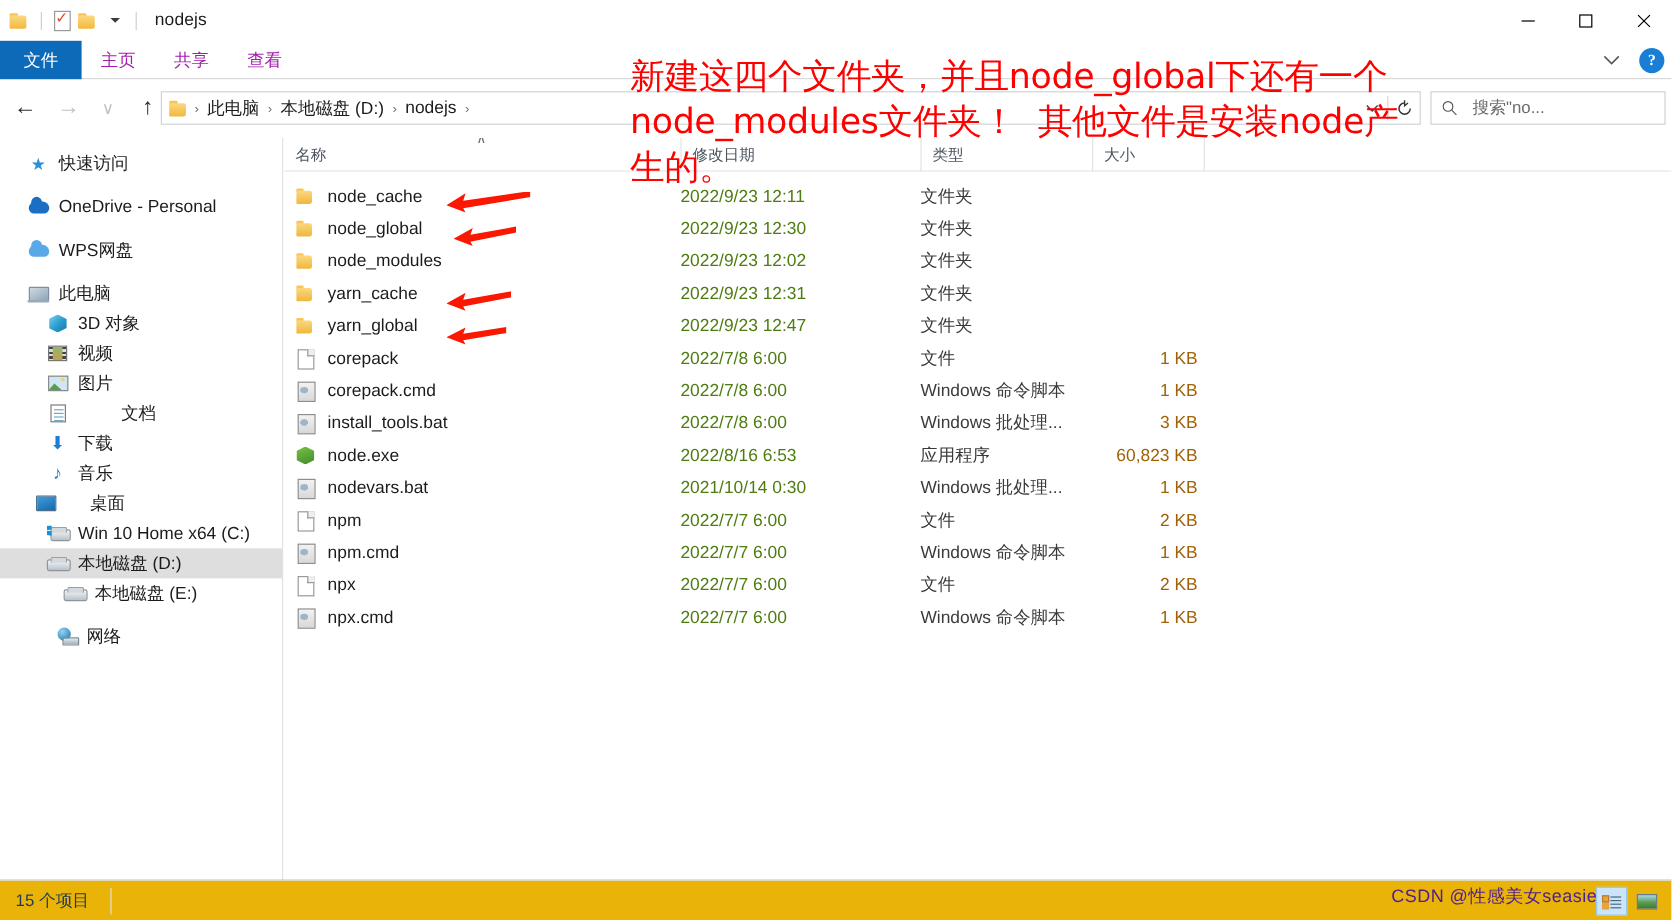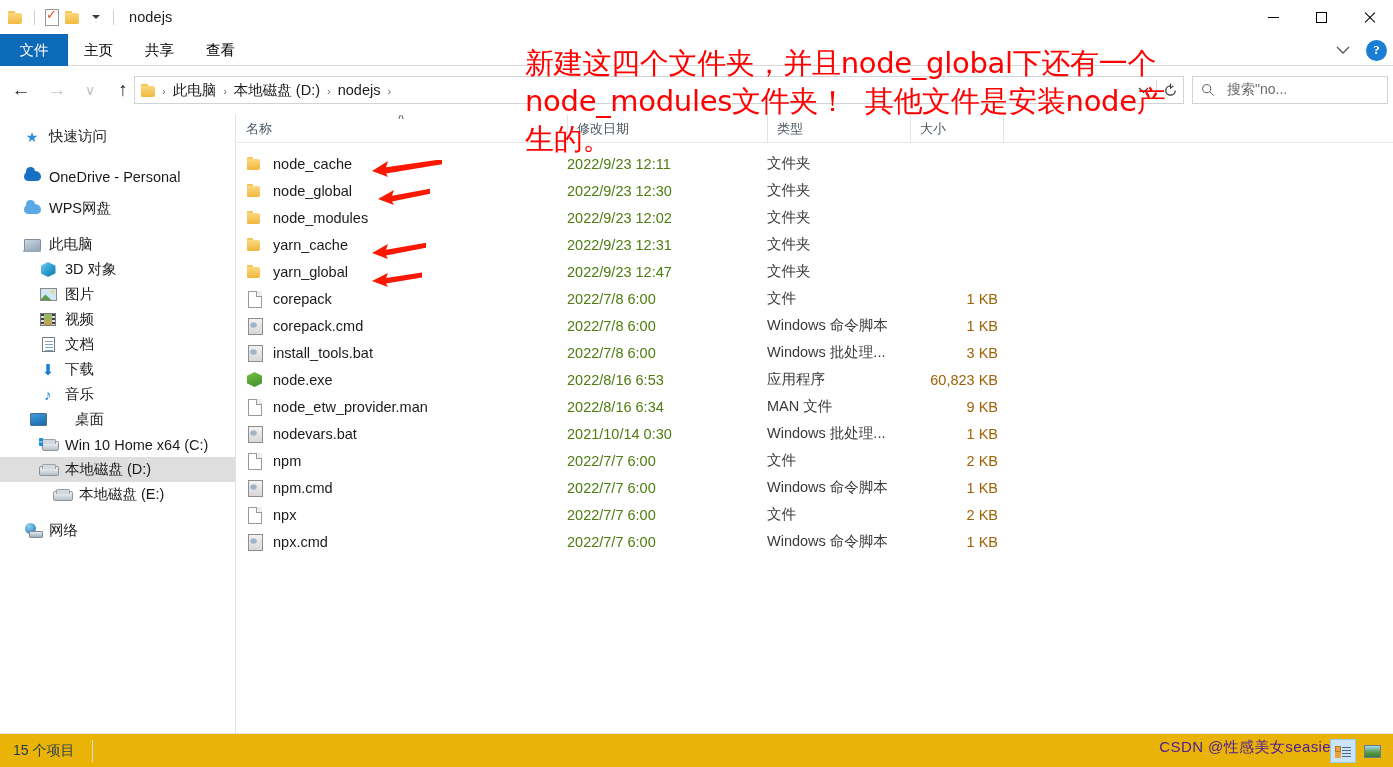--- a/index.html
+++ b/index.html
@@ -90,21 +90,21 @@
   
   .ribbon {
     position: absolute; left: 0; top: 34px;
     width: 1393px; height: 32px;
     background: #ffffff;
     border-bottom: 1px solid #d9d9d9;
   }
   .tabs { display: flex; align-items: stretch; height: 32px; }
   .tab {
     display: flex; align-items: center; justify-content: center;
-    padding: 0 16px; font-size: 14.5px; color: #000000;
+    padding: 0 16px; font-size: 14.5px; color: #a21caf;
     height: 32px; cursor: default;
   }
   .tab.file {
     background: #0d6ab8; color: #ffffff;
     min-width: 68px; padding: 0 17px;
   }
   .ribbon-right {
     position: absolute; right: 4px; top: 0;
     height: 32px; display: flex; align-items: center; gap: 10px;
   }
@@ -539,21 +539,21 @@
   <div class="navpane">
     <div style="height:9px"></div>
     <div id="navlist">
         <div class="navitem" style="padding-left: 22px;">
           <span class="ni-icon">
             <span class="ic-star">★</span>
           </span>
           <span class="lbl">快速访问</span>
         </div>
         <div class="nav-gap"></div>
-        <div class="navitem" style="padding-left: 22px; align-items: flex-end;">
+        <div class="navitem" style="padding-left: 22px;">
           <span class="ni-icon">
             <span class="ic-cloud"></span>
           </span>
           <span class="lbl">OneDrive - Personal</span>
         </div>
         <div class="nav-gap"></div>
         <div class="navitem" style="padding-left: 22px;">
           <span class="ni-icon">
             <span class="ic-cloud wps"></span>
           </span>
@@ -567,31 +567,31 @@
           <span class="lbl">此电脑</span>
         </div>
         <div class="navitem" style="padding-left: 38px;">
           <span class="ni-icon">
             <span class="ic-3d"></span>
           </span>
           <span class="lbl">3D 对象</span>
         </div>
         <div class="navitem" style="padding-left: 38px;">
           <span class="ni-icon">
+            <span class="ic-video"></span>
+          </span>
+          <span class="lbl">视频</span>
+        </div>
+        <div class="navitem" style="padding-left: 38px;">
+          <span class="ni-icon">
             <span class="ic-pic"></span>
           </span>
           <span class="lbl">图片</span>
         </div>
-        <div class="navitem" style="padding-left: 38px;">
-          <span class="ni-icon">
-            <span class="ic-video"></span>
-          </span>
-          <span class="lbl">视频</span>
-        </div>
-        <div class="navitem" style="padding-left: 38px;">
+        <div class="navitem" style="padding-left: 38px; gap: 36px;">
           <span class="ni-icon">
             <span class="ic-doc"></span>
           </span>
           <span class="lbl">文档</span>
         </div>
         <div class="navitem" style="padding-left: 38px;">
           <span class="ni-icon">
             <span class="ic-down">⬇</span>
           </span>
           <span class="lbl">下载</span>
@@ -622,21 +622,21 @@
           </span>
           <span class="lbl">本地磁盘 (D:)</span>
         </div>
         <div class="navitem" style="padding-left: 52px;">
           <span class="ni-icon">
             <span class="ic-drive"></span>
           </span>
           <span class="lbl">本地磁盘 (E:)</span>
         </div>
         <div class="nav-gap"></div>
-        <div class="navitem" style="padding-left: 22px;">
+        <div class="navitem" style="padding-left: 22px; margin-left: 23px;">
           <span class="ni-icon">
             <span class="ic-network"></span>
           </span>
           <span class="lbl">网络</span>
         </div>
       </div>
   </div>
 
   <div class="listpane">
     <div class="colhdr">
@@ -723,29 +723,20 @@
           <span class="cell size">3 KB</span>
         </div>
         <div class="row">
           <span class="cell name">
             <span class="f-icon f-node"></span>
             <span class="fname">node.exe</span>
           </span>
           <span class="cell date">2022/8/16 6:53</span>
           <span class="cell type">应用程序</span>
           <span class="cell size">60,823 KB</span>
-        </div>
-        <div class="row">
-          <span class="cell name">
-            <span class="f-icon f-file"></span>
-            <span class="fname">node_etw_provider.man</span>
-          </span>
-          <span class="cell date">2022/8/16 6:34</span>
-          <span class="cell type">MAN 文件</span>
-          <span class="cell size">9 KB</span>
         </div>
         <div class="row">
           <span class="cell name">
             <span class="f-icon f-script"></span>
             <span class="fname">nodevars.bat</span>
           </span>
           <span class="cell date">2021/10/14 0:30</span>
           <span class="cell type">Windows 批处理...</span>
           <span class="cell size">1 KB</span>
         </div>

